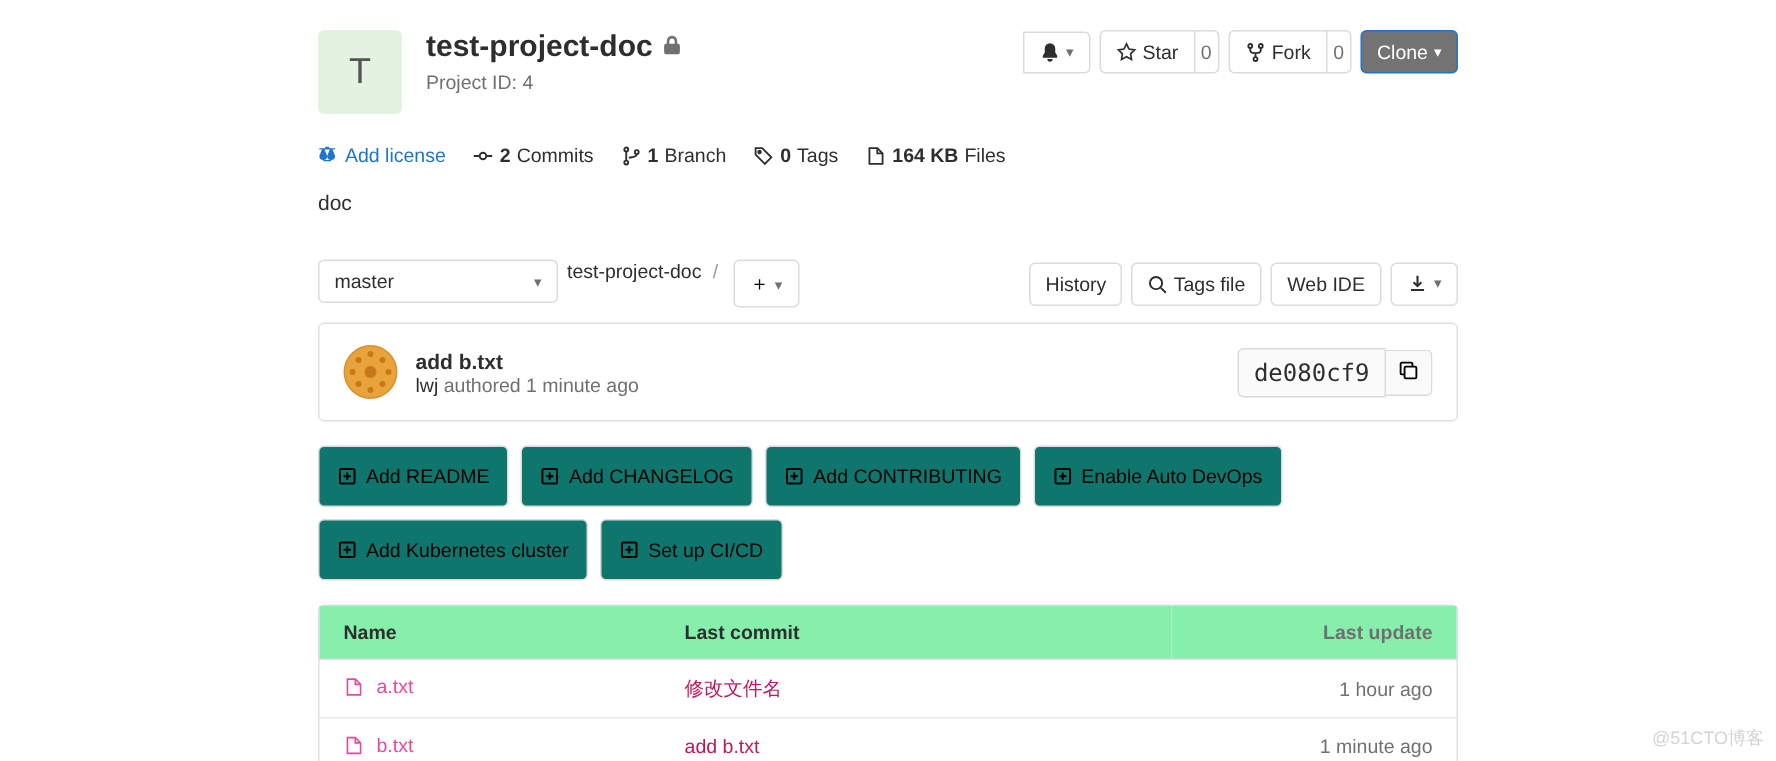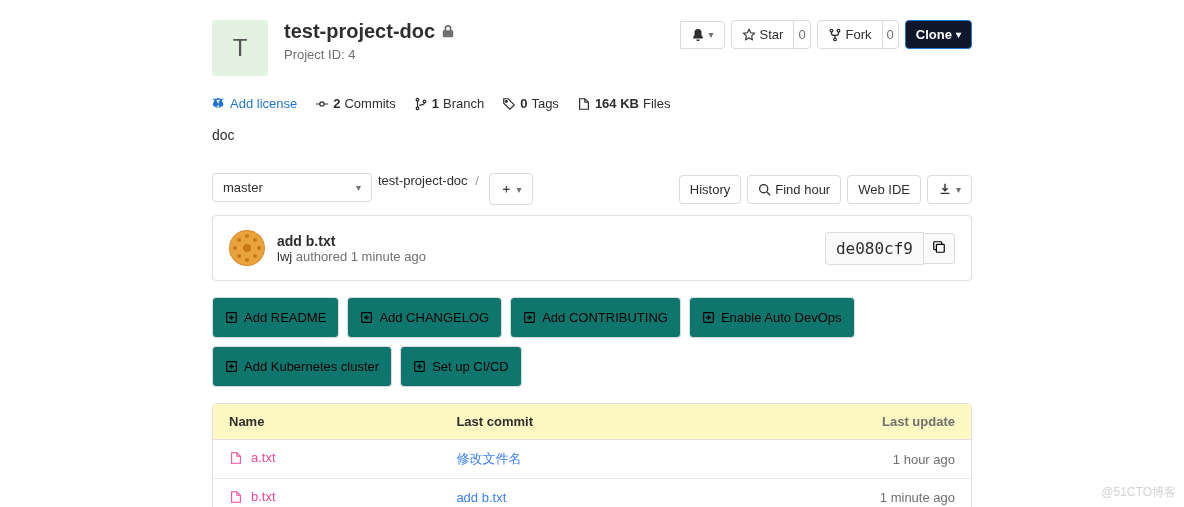--- a/index.html
+++ b/index.html
@@ -10,21 +10,21 @@
     .project-title-wrap { flex: 1; }
     .project-title { display: flex; align-items: center; gap: 6px; font-size: 20px; font-weight: 700; }
     .lock-icon { color: #707070; }
     .project-id { font-size: 13px; color: #707070; margin-top: 4px; }
     .action-buttons { display: flex; gap: 6px; align-items: center; }
     .btn { display: inline-flex; align-items: center; gap: 4px; padding: 6px 10px; border: 1px solid #dbdbdb; border-radius: 4px; background: #fff; font-size: 13px; cursor: pointer; color: #2e2e2e; }
     .btn-group { display: inline-flex; }
     .btn-group .btn { border-radius: 0; margin-left: -1px; }
     .btn-group .btn:first-child { border-radius: 4px 0 0 4px; margin-left: 0; }
     .btn-group .btn:last-child { border-radius: 0 4px 4px 0; }
-    .btn-primary { background: #0f172a; color: #fff; border-color: #1f75cb; font-weight: bold; }
+    .btn-primary { background: #737373; color: #fff; border-color: #1f75cb; }
     .count { padding: 0 4px; color: #707070; }
     .project-stats { display: flex; gap: 18px; padding: 10px 0; font-size: 13px; align-items: center; flex-wrap: wrap; }
     .stat-link { display: inline-flex; align-items: center; gap: 4px; color: #2e2e2e; text-decoration: none; }
     .stat-link.blue { color: #1f75cb; }
     .stat-link .bold { font-weight: 700; }
     .desc { padding: 6px 0 20px; font-size: 14px; color: #2e2e2e; }
     .tree-controls { display: flex; justify-content: space-between; align-items: center; padding: 10px 0; }
     .tree-left { display: flex; align-items: flex-start; gap: 6px; }
     .branch-select { display: inline-flex; align-items: center; justify-content: space-between; padding: 6px 10px; border: 1px solid #dbdbdb; border-radius: 4px; min-width: 160px; cursor: pointer; font-size: 13px; }
     .breadcrumb { font-size: 13px; color: #2e2e2e; }
@@ -38,26 +38,26 @@
     .commit-msg { font-size: 14px; font-weight: 700; }
     .commit-meta { font-size: 13px; color: #707070; }
     .commit-meta .author { color: #2e2e2e; }
     .commit-sha-wrap { display: flex; align-items: center; gap: 0; }
     .commit-sha { font-family: Menlo, Monaco, monospace; font-size: 16px; padding: 6px 10px; border: 1px solid #dbdbdb; border-radius: 4px 0 0 4px; background: #fafafa; }
     .copy-btn { padding: 6px 8px; border: 1px solid #dbdbdb; border-left: none; border-radius: 0 4px 4px 0; background: #fafafa; cursor: pointer; }
     .setup-buttons { display: flex; flex-wrap: wrap; gap: 8px; margin-bottom: 16px; }
     .setup-btn { display: inline-flex; align-items: center; gap: 6px; padding: 12px 12px; border: 1px solid #dbdbdb; border-radius: 4px; background: #0f766e; font-size: 13px; cursor: pointer; }
     .file-table { width: 100%; border: 1px solid #dfdfdf; border-radius: 4px; border-collapse: separate; border-spacing: 0; }
     .file-table th, .file-table td { padding: 10px 16px; text-align: left; font-size: 13px; }
-    .file-table th { background: #fef9c3; color: #2e2e2e; font-weight: 600; border-bottom: 1px solid #dfdfdf; }
+    .file-table th { background: #86efac; color: #2e2e2e; font-weight: 600; border-bottom: 1px solid #dfdfdf; }
     .file-table th:last-child, .file-table td:last-child { text-align: right; color: #707070; }
     .file-table td { border-bottom: 1px solid #eaeaea; }
     .file-table tbody tr:last-child td { border-bottom: none; }
     .file-name { display: inline-flex; align-items: center; gap: 8px; color: #ec4899; }
-    .file-commit { color: #3b82f6; }
+    .file-commit { color: #be185d; }
     .file-time { color: #707070; }
     .highlight-box { border: 2px solid #ff3b30; padding: 0; margin-top: -1px; }
     .highlight-box td { border-bottom: none; }
     .chevron { font-size: 10px; color: #707070; }
     .watermark { position: fixed; bottom: 6px; right: 8px; font-size: 12px; color: #c0c0c0; opacity: 0.7; pointer-events: none; }
   </style>
 </head>
 <body>
 
 <div class="container">
@@ -169,21 +169,21 @@
       </span>
       <button class="plus-btn">＋ <span class="chevron">▾</span></button>
     </div>
     <div class="tree-right">
       <button class="btn">History</button>
       <button class="btn">
         <svg width="13" height="13" viewBox="0 0 16 16" fill="none" stroke="currentColor" stroke-width="1.6">
             <circle cx="7" cy="7" r="5"></circle>
             <path d="M11 11l4 4"></path>
           </svg>
-        <span>Find hour</span>
+        <span>Tags file</span>
       </button>
       <button class="btn">Web IDE</button>
       <button class="btn">
         <svg width="14" height="14" viewBox="0 0 16 16" fill="none" stroke="currentColor" stroke-width="1.6">
             <path d="M8 2v8M5 7l3 3 3-3M3 13h10"></path>
           </svg>
         <span class="chevron">▾</span>
       </button>
     </div>
   </div>

